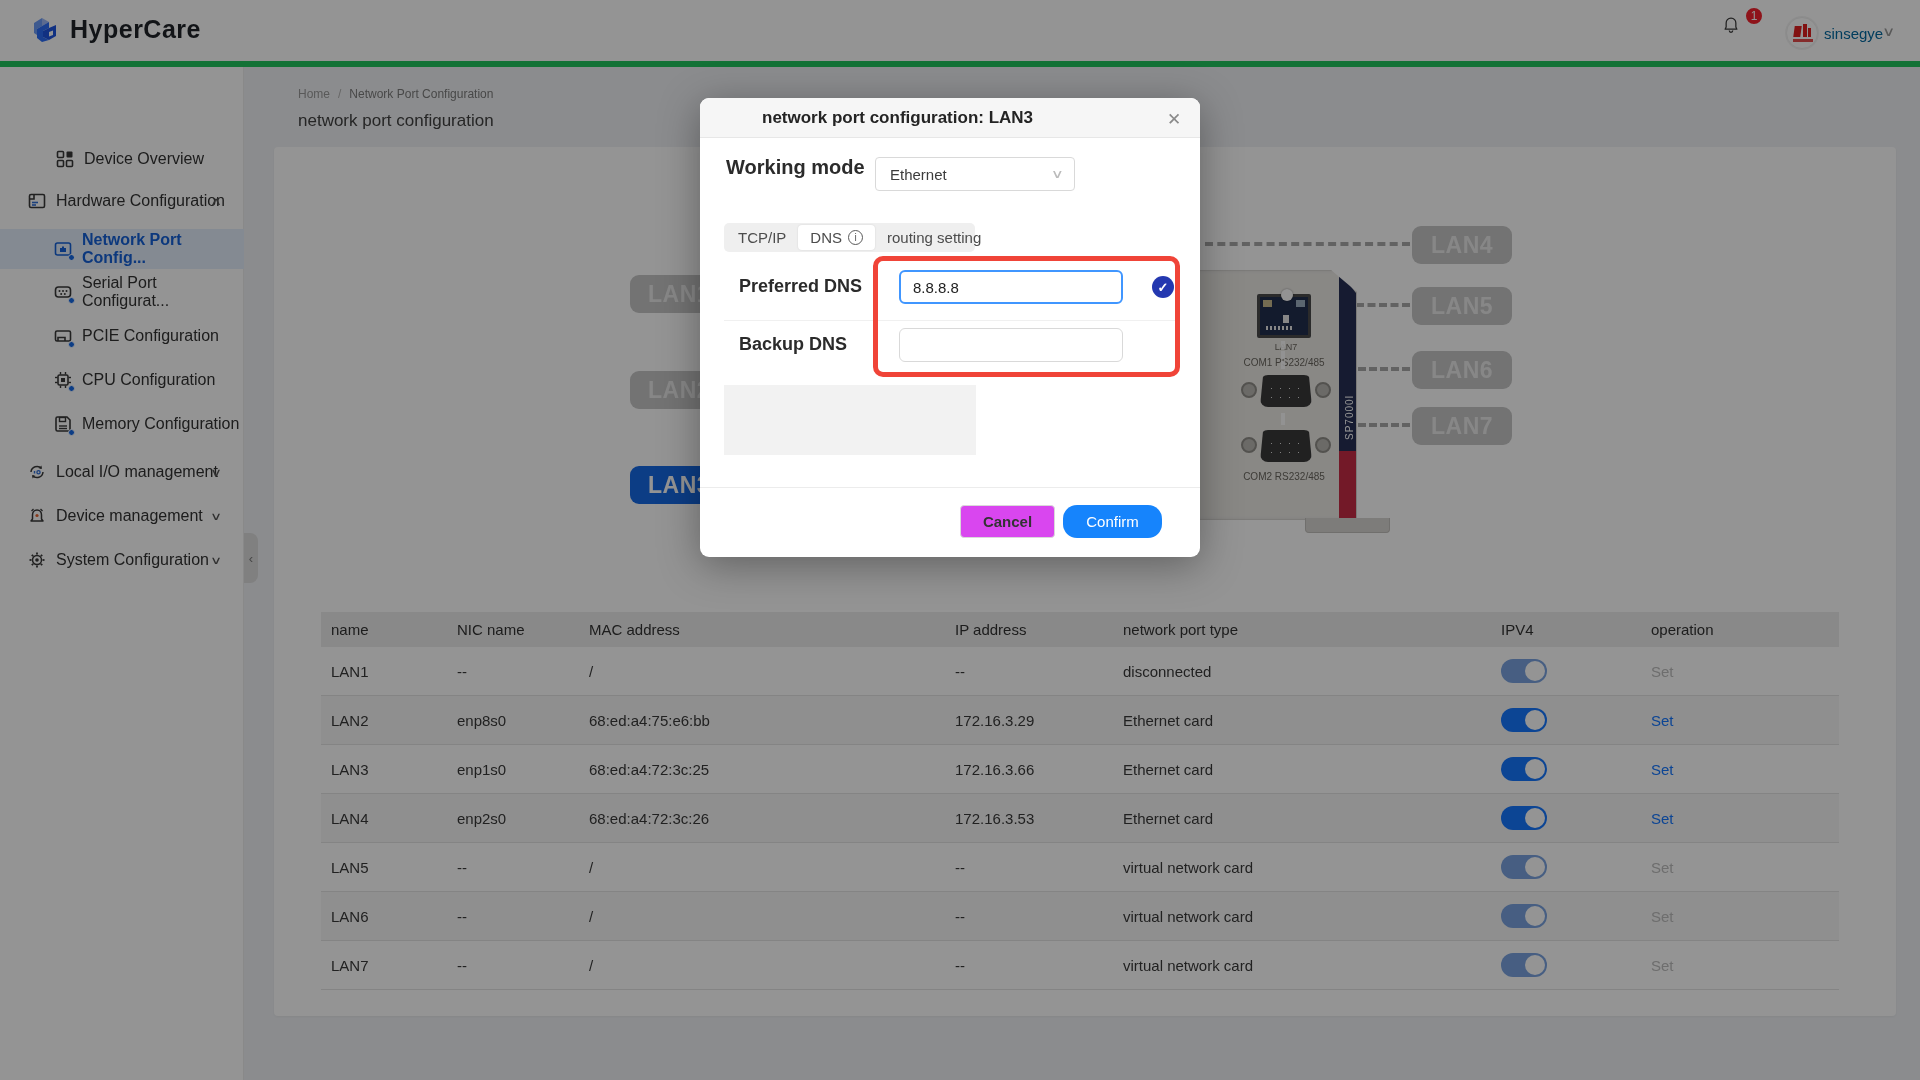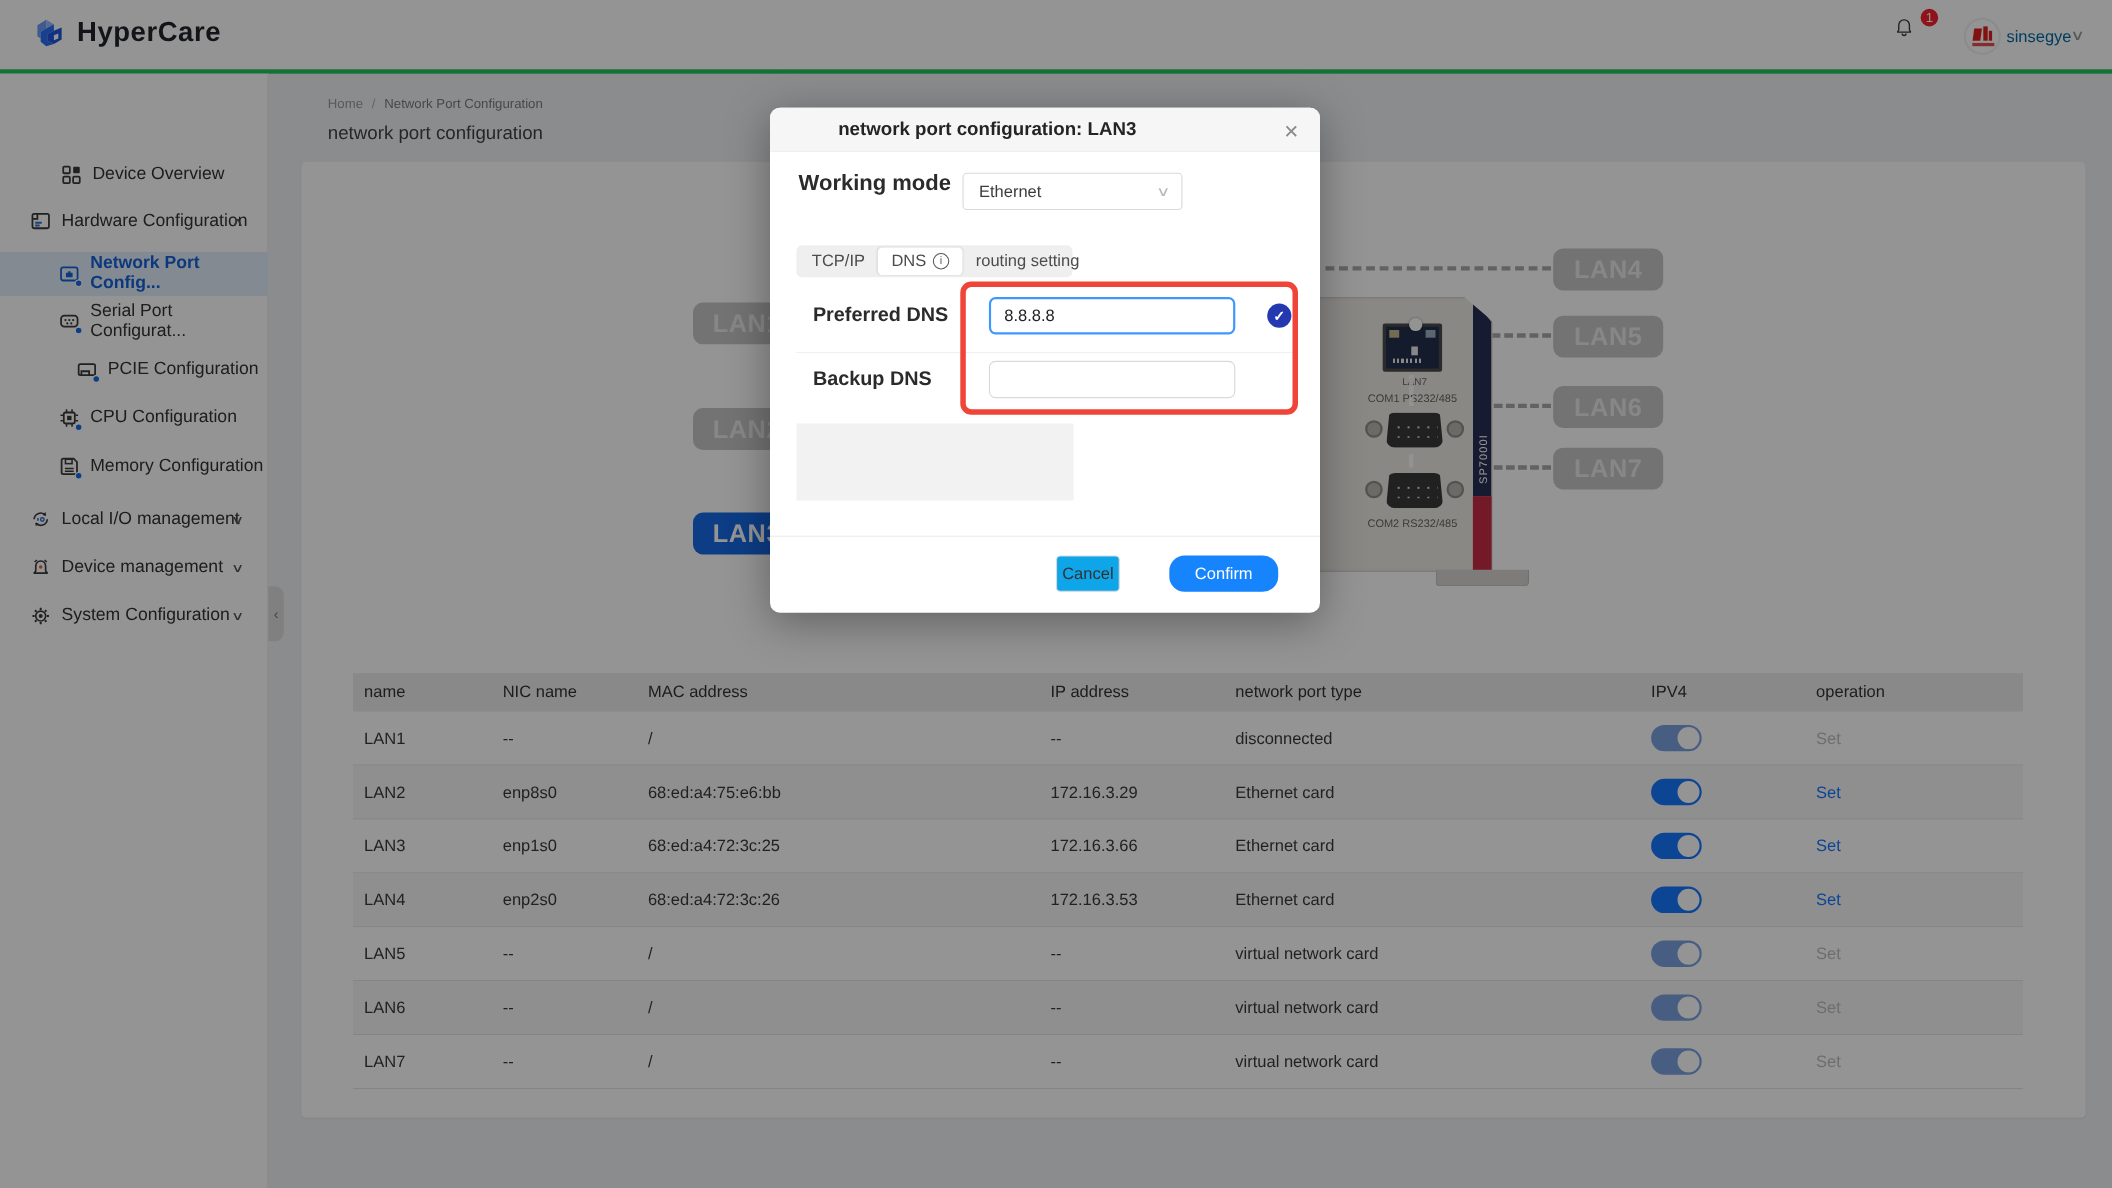--- a/index.html
+++ b/index.html
@@ -1,19 +1,19 @@
 <!DOCTYPE html>
 <html><head>
 <meta charset="utf-8">
 <style>
   * { margin:0; padding:0; box-sizing:border-box; }
   html,body { width:1920px; height:1080px; overflow:hidden; font-family:"Liberation Sans", sans-serif; background:#f0f2f5; position:relative; }
 
   
-  .header { position:absolute; left:0; top:0; width:1920px; height:67px; background:#fff; border-bottom:4px solid #22c55e; z-index:2; }
+  .header { position:absolute; left:0; top:0; width:1920px; height:67px; background:#fff; border-bottom:6px solid #22c55e; z-index:2; }
   .brand { position:absolute; left:30px; top:14px; display:flex; align-items:center; gap:10px; }
   .brand-name { font-size:25px; font-weight:bold; color:#1f2329; letter-spacing:.5px; }
   .bell-wrap { position:absolute; left:1722px; top:16px; width:34px; height:34px; cursor:pointer; }
   .badge { position:absolute; left:1744px; top:6px; min-width:20px; height:20px; background:#f5222d; color:#fff; border-radius:10px; font-size:12px; display:flex; align-items:center; justify-content:center; border:2px solid #fff; z-index:3; }
   .avatar { position:absolute; left:1786px; top:17px; width:32px; height:32px; border-radius:50%; background:#fff; border:1px solid #eee; box-shadow:0 0 0 1px #f3f3f3; overflow:hidden; }
   .avatar .mark { position:absolute; left:7px; top:6px; width:18px; height:13px; }
   .avatar .mark i { position:absolute; background:#e02020; }
   .avatar .m1 { left:0; top:2px; width:7px; height:11px; transform:skewX(-8deg); }
   .avatar .m2 { left:9px; top:0; width:4px; height:13px; }
   .avatar .m3 { left:14px; top:4px; width:3px; height:9px; }
@@ -103,21 +103,21 @@
   .info-ic { width:15px; height:15px; border:1px solid #5a5a5a; border-radius:50%; font-size:10px; color:#5a5a5a; display:inline-flex; align-items:center; justify-content:center; margin-left:6px; font-style:normal; }
   .field-label { position:absolute; left:39px; font-size:18px; font-weight:bold; color:#2b2b2b; }
   .dns-input { position:absolute; left:199px; width:224px; height:34px; border:1px solid #d9d9d9; border-radius:6px; font-size:15px; color:#222; padding-left:12px; font-family:"Liberation Sans",sans-serif; outline:none; background:#fff; }
   .dns-input.focused { border:2px solid #4096ff; }
   .field-divider { position:absolute; left:24px; top:222px; width:456px; border-top:1px solid #f0f0f0; }
   .check-circle { position:absolute; left:452px; top:178px; width:22px; height:22px; border-radius:50%; background:#2438b0; color:#fff; font-size:13px; font-weight:bold; display:flex; align-items:center; justify-content:center; }
   .red-box { position:absolute; left:173px; top:158px; width:307px; height:121px; border:5px solid #f04438; border-radius:10px; pointer-events:none; }
   .gray-panel { position:absolute; left:24px; top:287px; width:252px; height:70px; background:#f2f2f2; }
   .footer-divider { position:absolute; left:0; top:389px; width:500px; border-top:1px solid #ececec; }
   .btn { position:absolute; top:407px; height:33px; border-radius:4px; font-size:15px; display:flex; align-items:center; justify-content:center; cursor:pointer; }
-  .btn-cancel { left:260px; width:58px; background:#0ea5e9; border:1px solid #d9d9d9; color:#333; }
+  .btn-cancel { left:260px; width:95px; background:#d946ef; border:1px solid #d9d9d9; color:#333;font-weight:bold; }
   .btn-confirm { left:363px; width:99px; background:#1684fc; color:#fff;border-radius:14px; }
 </style>
 </head>
 <body>
 
 <div class="header">
   <div class="brand">
     <svg width="30" height="30" viewBox="0 0 30 30">
       <polygon points="4,9 12,4 12,12 7,15 7,21 4,19" fill="#6c9bf7"></polygon>
       <polygon points="12,4 19,8 12,12" fill="#9db9f9"></polygon>
@@ -192,21 +192,21 @@
           <circle cx="9" cy="8" r="1" fill="#3a3a3a"></circle>
           <circle cx="12.5" cy="8" r="1" fill="#3a3a3a"></circle>
           <circle cx="7.2" cy="11" r="1" fill="#3a3a3a"></circle>
           <circle cx="10.8" cy="11" r="1" fill="#3a3a3a"></circle>
         </svg>
       <span class="gear-dot"></span>
     </span>
     <span>Serial Port Configurat...</span>
   </div>
 
-  <div class="side-item sub" style="top:249px;padding-left:16px;">
+  <div class="side-item sub" style="top:249px;">
     <span class="ic">
       <svg class="icn" viewBox="0 0 18 18">
           <rect x="1.5" y="4" width="15" height="10" rx="1.5" fill="none" stroke="#3a3a3a" stroke-width="1.6"></rect>
           <path d="M4 14 L4 10.5 L11 10.5 L11 14" fill="none" stroke="#3a3a3a" stroke-width="1.6"></path>
         </svg>
       <span class="gear-dot"></span>
     </span>
     <span>PCIE Configuration</span>
   </div>
 

